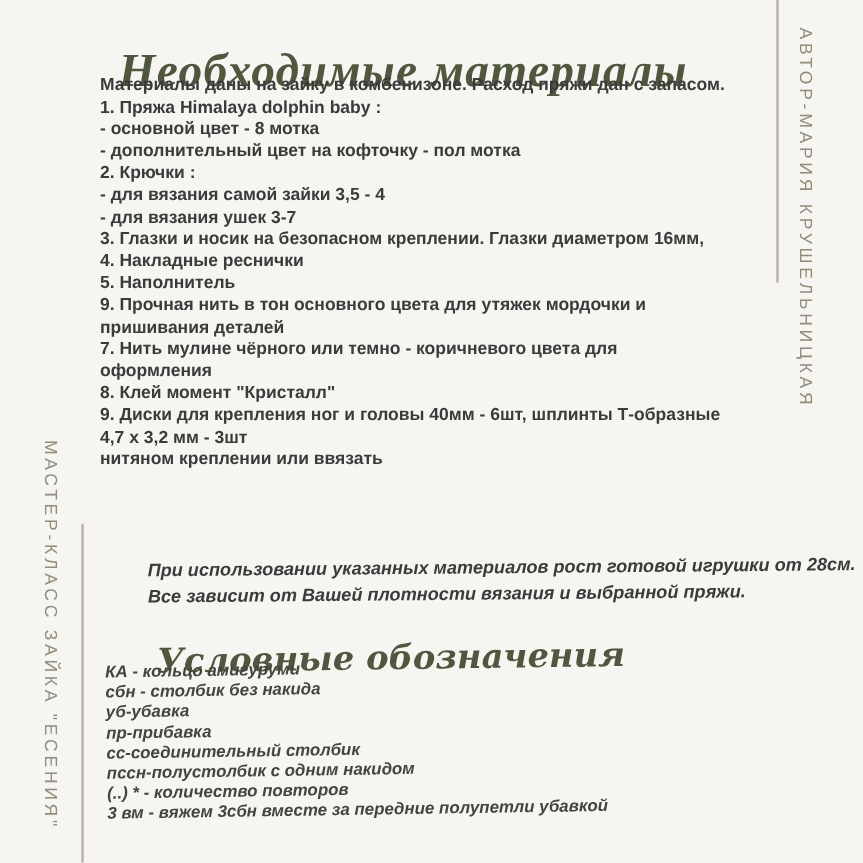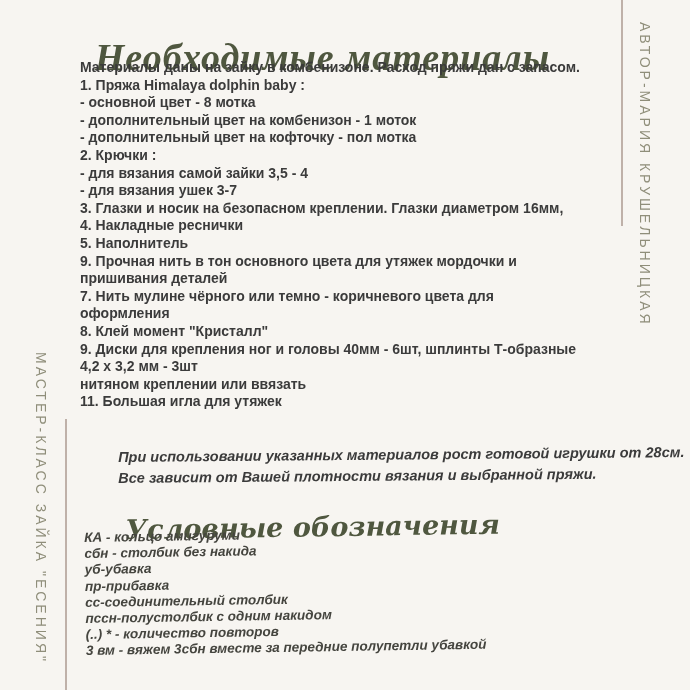--- a/index.html
+++ b/index.html
@@ -109,37 +109,35 @@
   <div class="side-caption right">АВТОР-МАРИЯ КРУШЕЛЬНИЦКАЯ</div>
 
   <div class="side-caption left">МАСТЕР-КЛАСС ЗАЙКА "ЕСЕНИЯ"</div>
 
   <h1 class="script page-title">Необходимые материалы</h1>
 
   <div class="materials">
       <div>Материалы даны на зайку в комбенизоне. Расход пряжи дан с запасом.</div>
       <div>1. Пряжа Himalaya dolphin baby :</div>
       <div>- основной цвет - 8 мотка</div>
-      <div>- дополнительный цвет на комбенизон - 1 моток</div>
       <div>- дополнительный цвет на кофточку - пол мотка</div>
       <div>2. Крючки :</div>
       <div>- для вязания самой зайки 3,5 - 4</div>
       <div>- для вязания ушек 3-7</div>
       <div>3. Глазки и носик на безопасном креплении. Глазки диаметром 16мм,</div>
       <div>4. Накладные реснички</div>
       <div>5. Наполнитель</div>
       <div>9. Прочная нить в тон основного цвета для утяжек мордочки и</div>
       <div>пришивания деталей</div>
       <div>7. Нить мулине чёрного или темно - коричневого цвета для</div>
       <div>оформления</div>
       <div>8. Клей момент "Кристалл"</div>
       <div>9. Диски для крепления ног и головы 40мм - 6шт, шплинты Т-образные</div>
-      <div>4,2 х 3,2 мм - 3шт</div>
+      <div>4,7 х 3,2 мм - 3шт</div>
       <div>нитяном креплении или ввязать</div>
-      <div>11. Большая игла для утяжек</div>
     </div>
 
   <div class="note">
       <div>При использовании указанных материалов рост готовой игрушки от 28см.</div>
       <div>Все зависит от Вашей плотности вязания и выбранной пряжи.</div>
     </div>
 
   <h2 class="script legend-heading">Условные обозначения</h2>
 
   <div class="legend">

